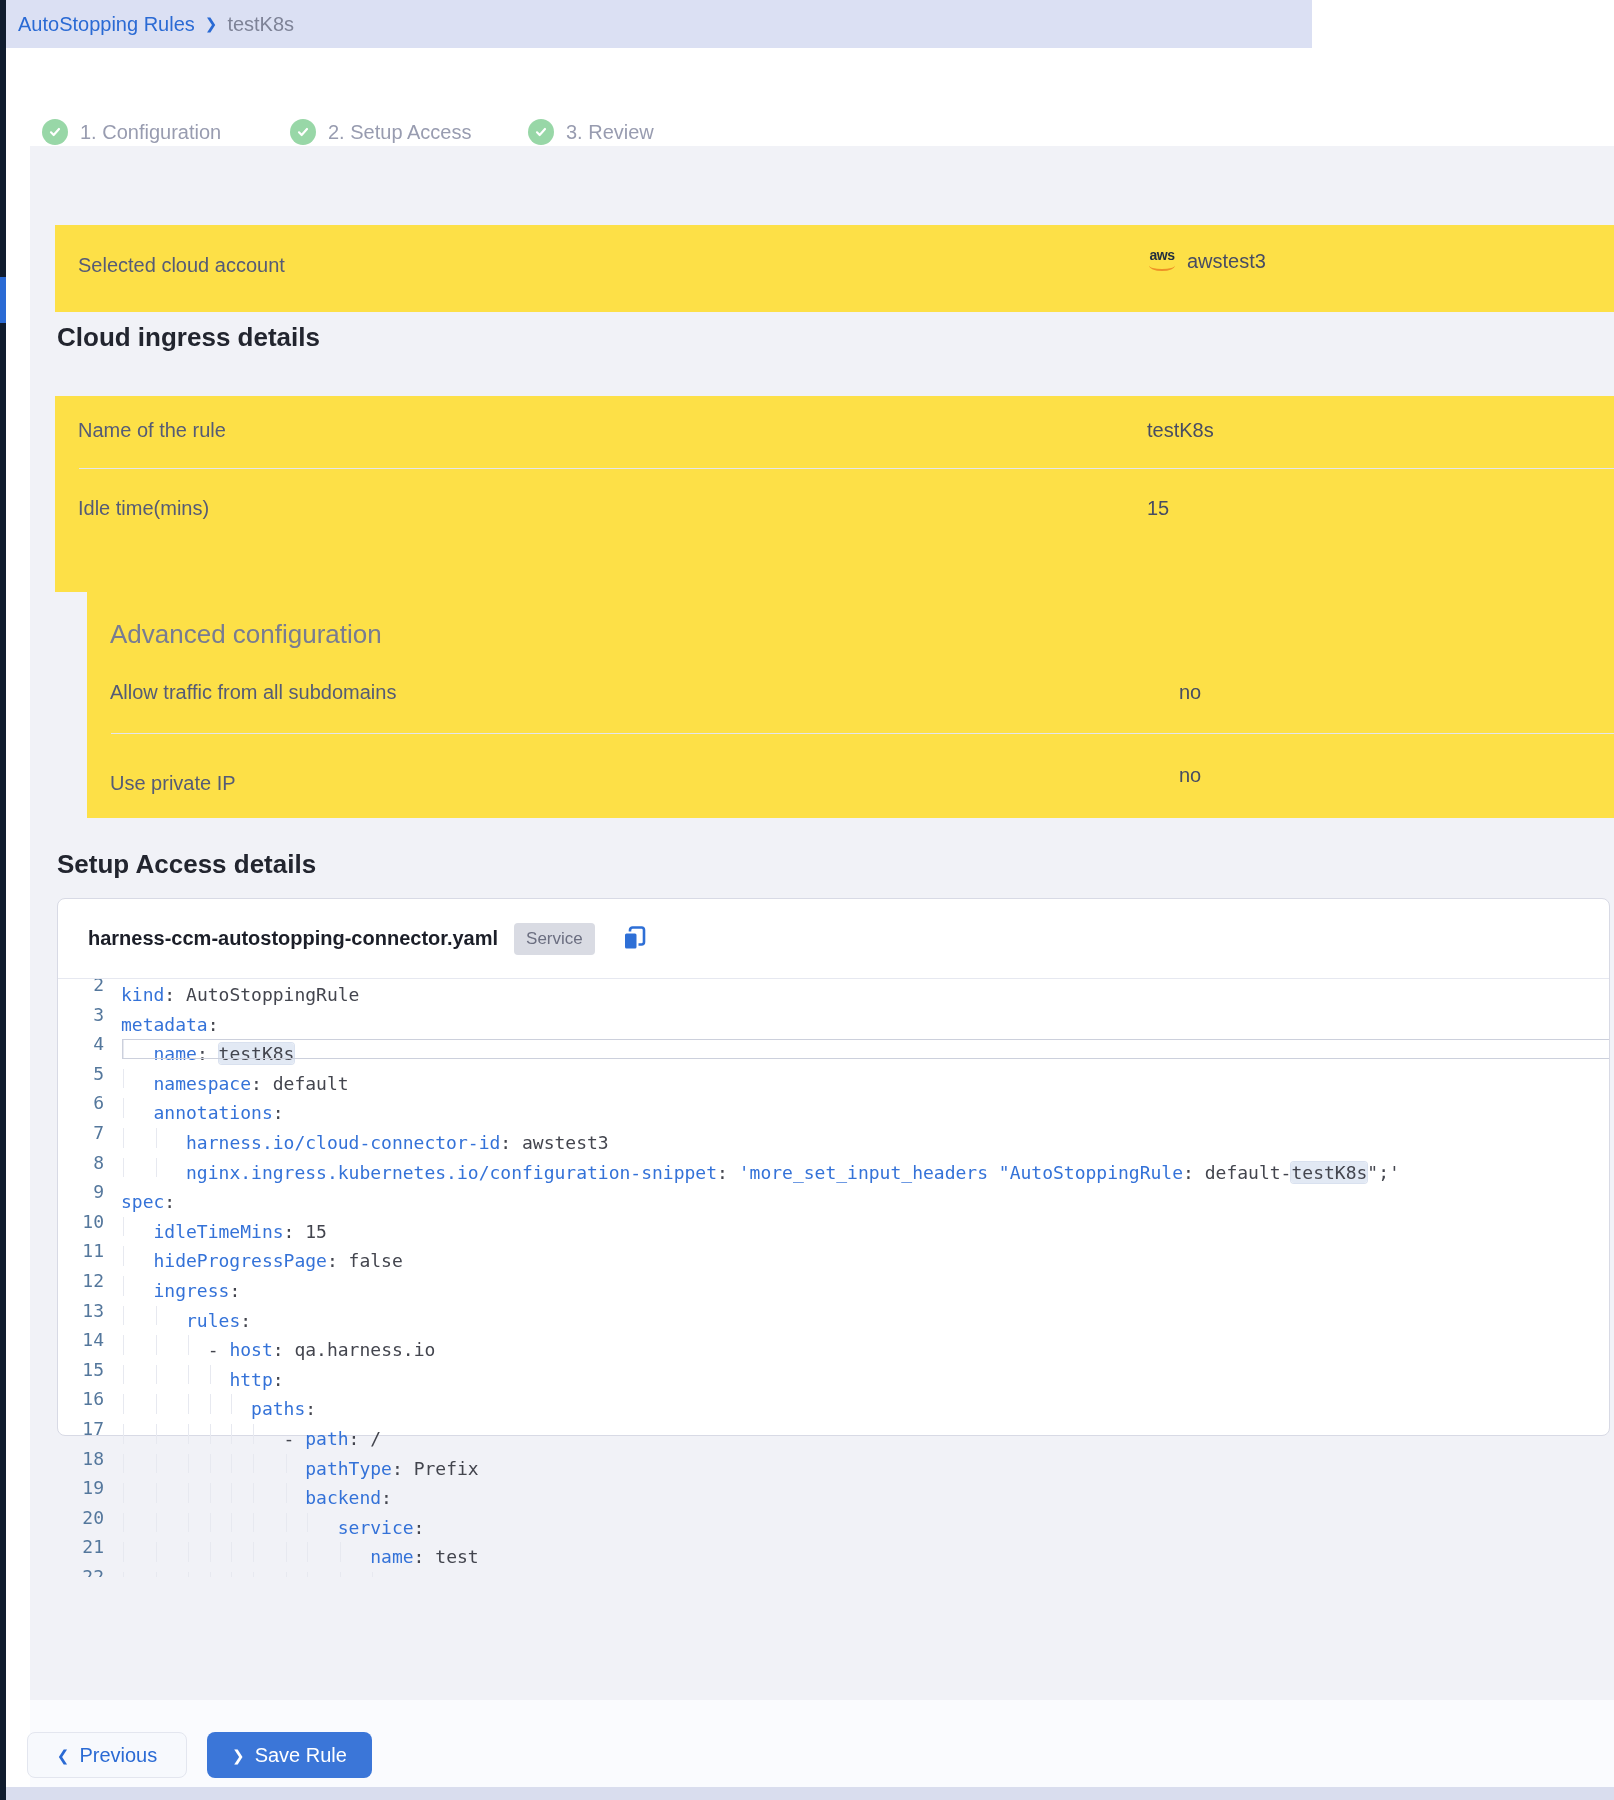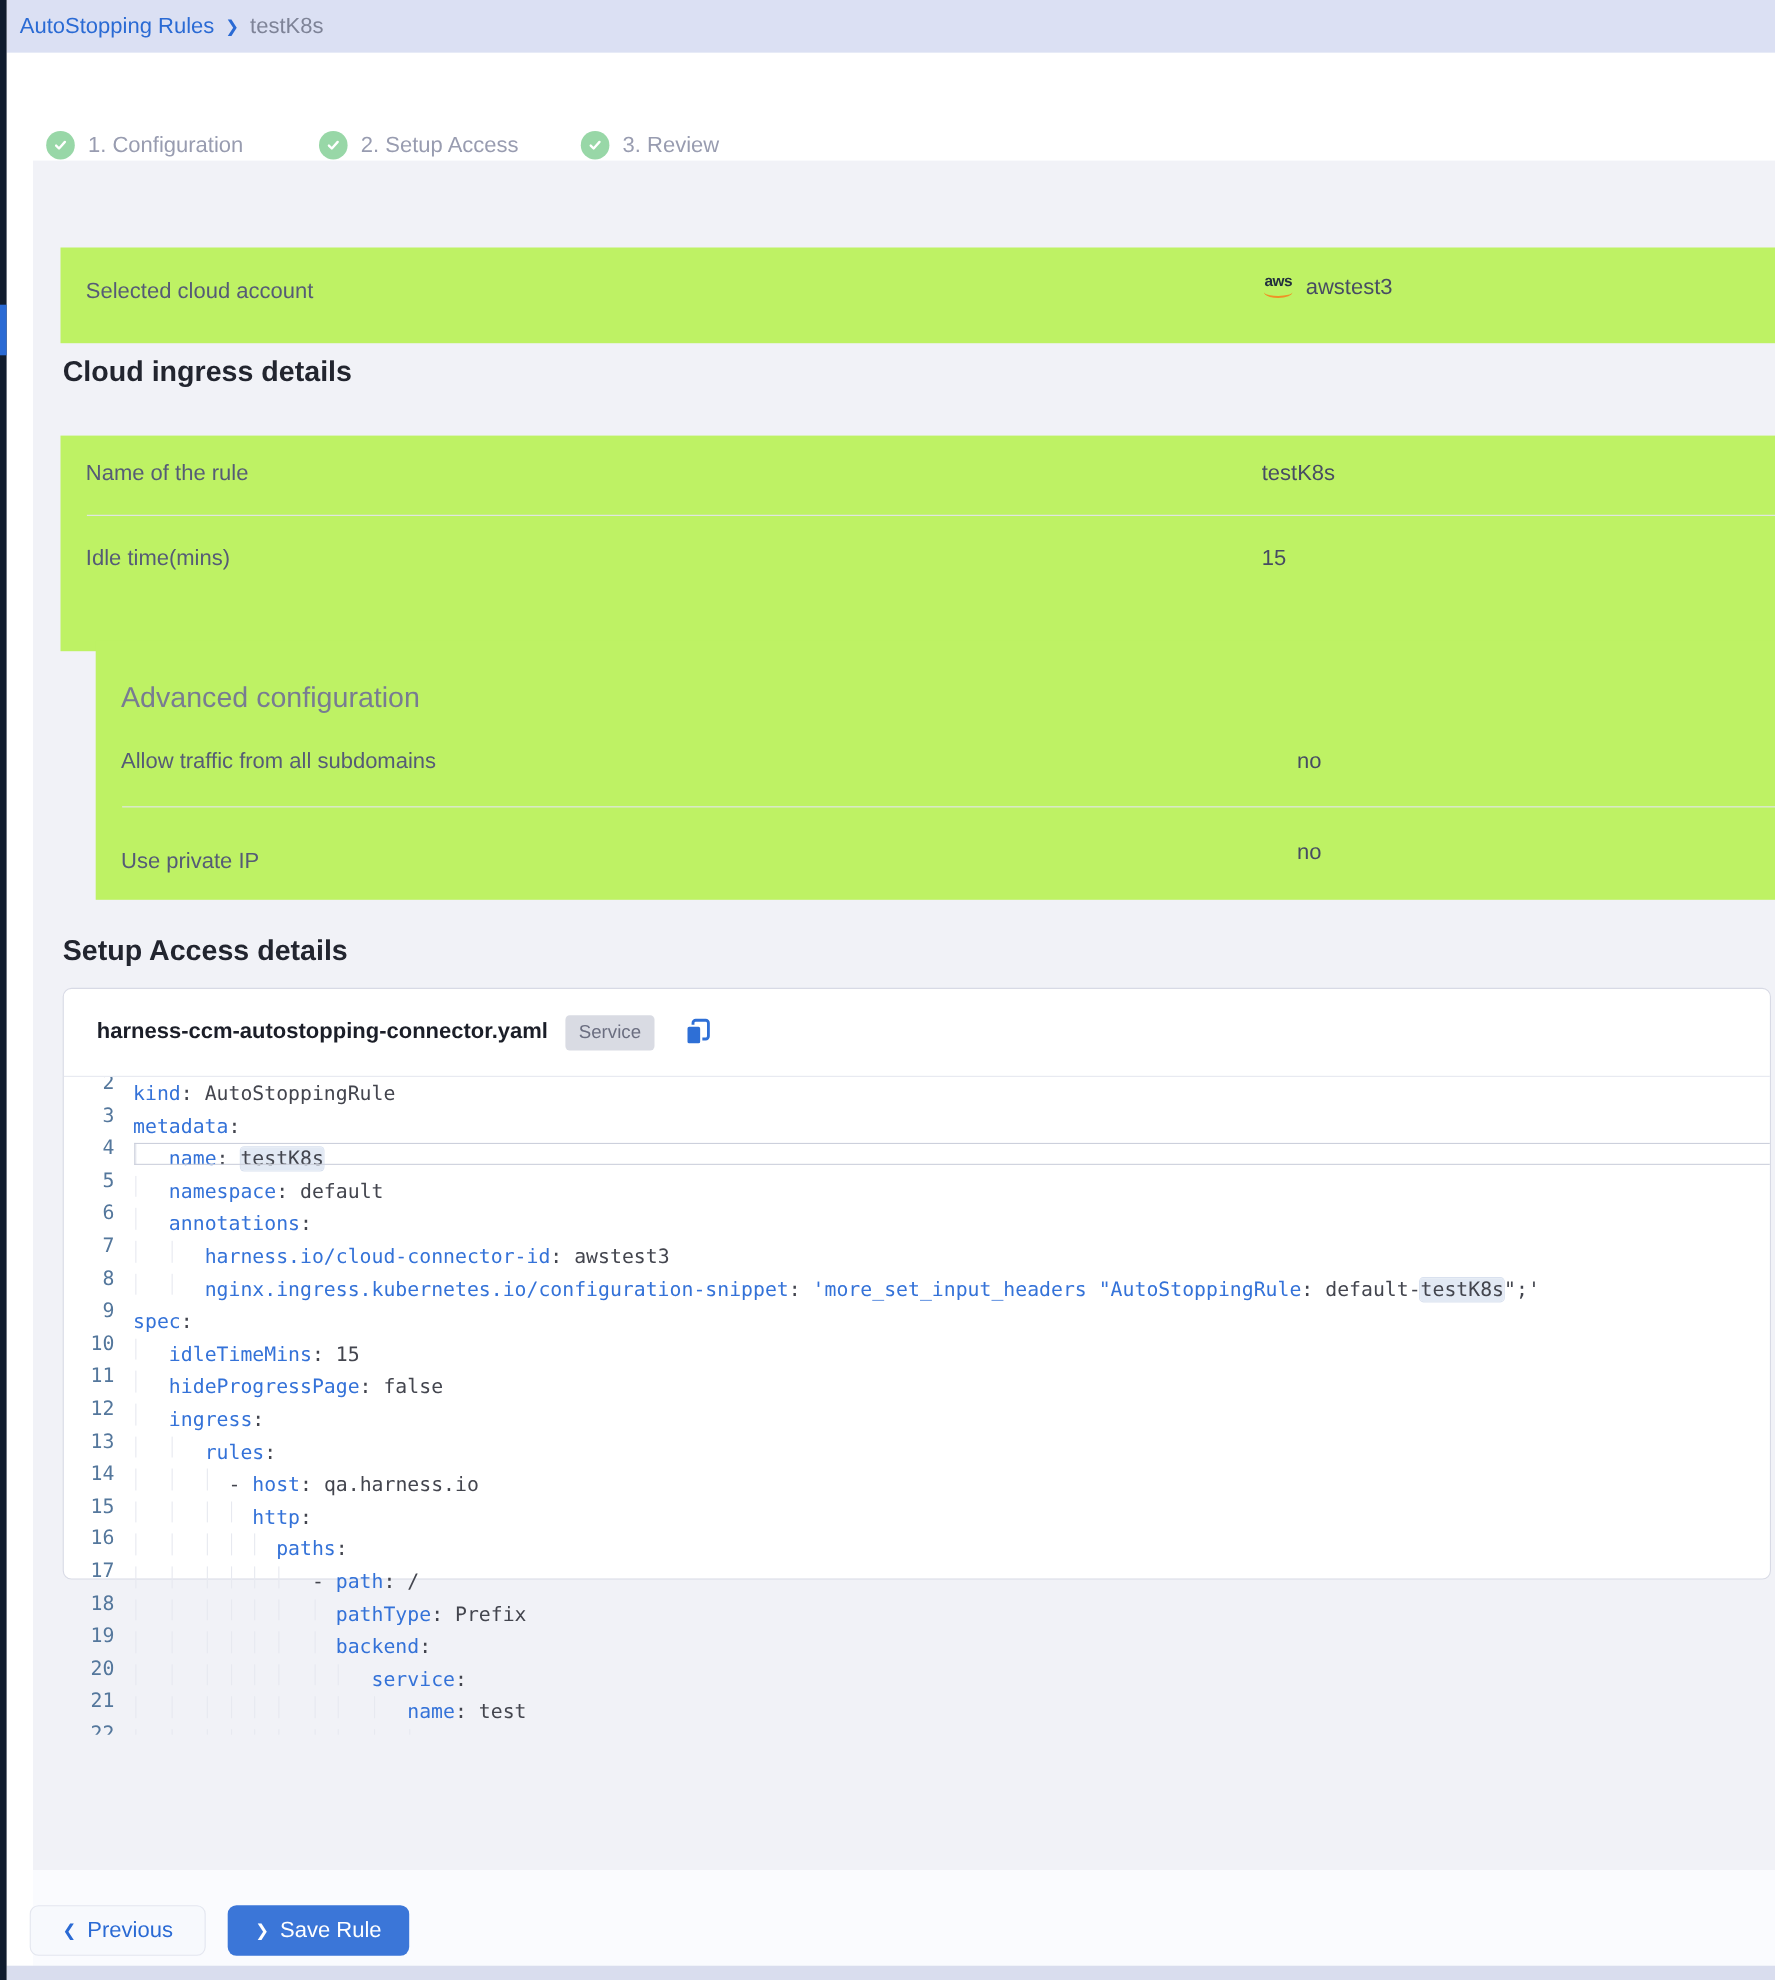--- a/index.html
+++ b/index.html
@@ -5,36 +5,36 @@
   html,body{margin:0;padding:0;}
   body{
     width:1614px;height:1800px;position:relative;overflow:hidden;
     font-family:"Liberation Sans",sans-serif;background:#fff;
   }
   
   .rail{position:absolute;left:0;top:0;width:6px;height:1800px;background:var(--rail_dark,#101c2e);z-index:40;}
   .rail-thumb{position:absolute;left:0;top:277px;width:6px;height:46px;background:var(--accent_blue,#2a6ad4);}
   .gutter{position:absolute;left:6px;top:48px;width:24px;height:1752px;background:#fff;}
   
-  .topbar{position:absolute;left:6px;top:0;width:1608px;height:48px;background:var(--topbar_bg,#dbe0f3);display:flex;align-items:center;}
+  .topbar{position:absolute;left:6px;top:0;width:1306px;height:48px;background:var(--topbar_bg,#dbe0f3);display:flex;align-items:center;}
   .crumbs{display:flex;align-items:center;margin-left:12px;font-size:20px;}
   .crumb-link{color:var(--accent_blue,#2a6ad4);cursor:pointer;}
   .crumb-sep{color:var(--accent_blue,#2a6ad4);font-size:15px;margin:0 10px;}
   .crumb-cur{color:var(--breadcrumb_muted,#7e8397);}
   
   .tabsrow{position:absolute;left:6px;top:48px;width:1608px;height:98px;background:#fff;}
   .step{position:absolute;top:60px;height:48px;display:inline-flex;align-items:center;padding:0 14px;gap:12px;cursor:pointer;}
   .step-1{left:22px;} .step-2{left:270px;} .step-3{left:508px;border-bottom:3px solid var(--accent_blue,#2a6ad4);}
   .step-label{font-size:20px;color:var(--step_label,#989cb0);white-space:nowrap;}
   .check{width:26px;height:26px;border-radius:50%;background:var(--check_green,#98d7a7);display:inline-flex;align-items:center;justify-content:center;flex:none;}
   .check svg{display:block;}
   
   .page{position:absolute;left:30px;top:146px;width:1584px;height:1554px;background:var(--page_bg,#f1f2f7);}
   .sec-title{position:absolute;left:27px;font-size:26px;font-weight:700;color:var(--heading_dark,#22252f);}
-  .card{position:absolute;left:25px;width:1559px;background:#bef264;}
+  .card{position:absolute;left:25px;width:1559px;background:#fde047;}
   .row-label{position:absolute;left:23px;font-size:20px;color:var(--label_gray,#555b76);}
   .row-val{position:absolute;left:1092px;font-size:20px;color:var(--value_gray,#474c63);display:flex;align-items:center;gap:10px;}
   .divider{position:absolute;left:24px;right:0;height:1px;background:var(--divider,#e3e5ef);}
   .adv-title{position:absolute;left:23px;font-size:26px;font-weight:400;color:var(--muted_heading,#787c92);}
   
   .aws{display:inline-flex;flex-direction:column;align-items:center;width:30px;margin-top:-4px;}
   .aws-word{font-size:14px;font-weight:700;color:#232f3e;line-height:12px;letter-spacing:-0.5px;}
   .aws-smile{width:26px;height:9px;border-bottom:2.5px solid #ef9226;border-radius:50%;margin-top:-1px;}
   
   .codecard{position:absolute;left:27px;top:752px;width:1553px;height:538px;background:#fff;border:1px solid var(--card_border,#d8dae5);border-radius:8px;box-sizing:border-box;}

